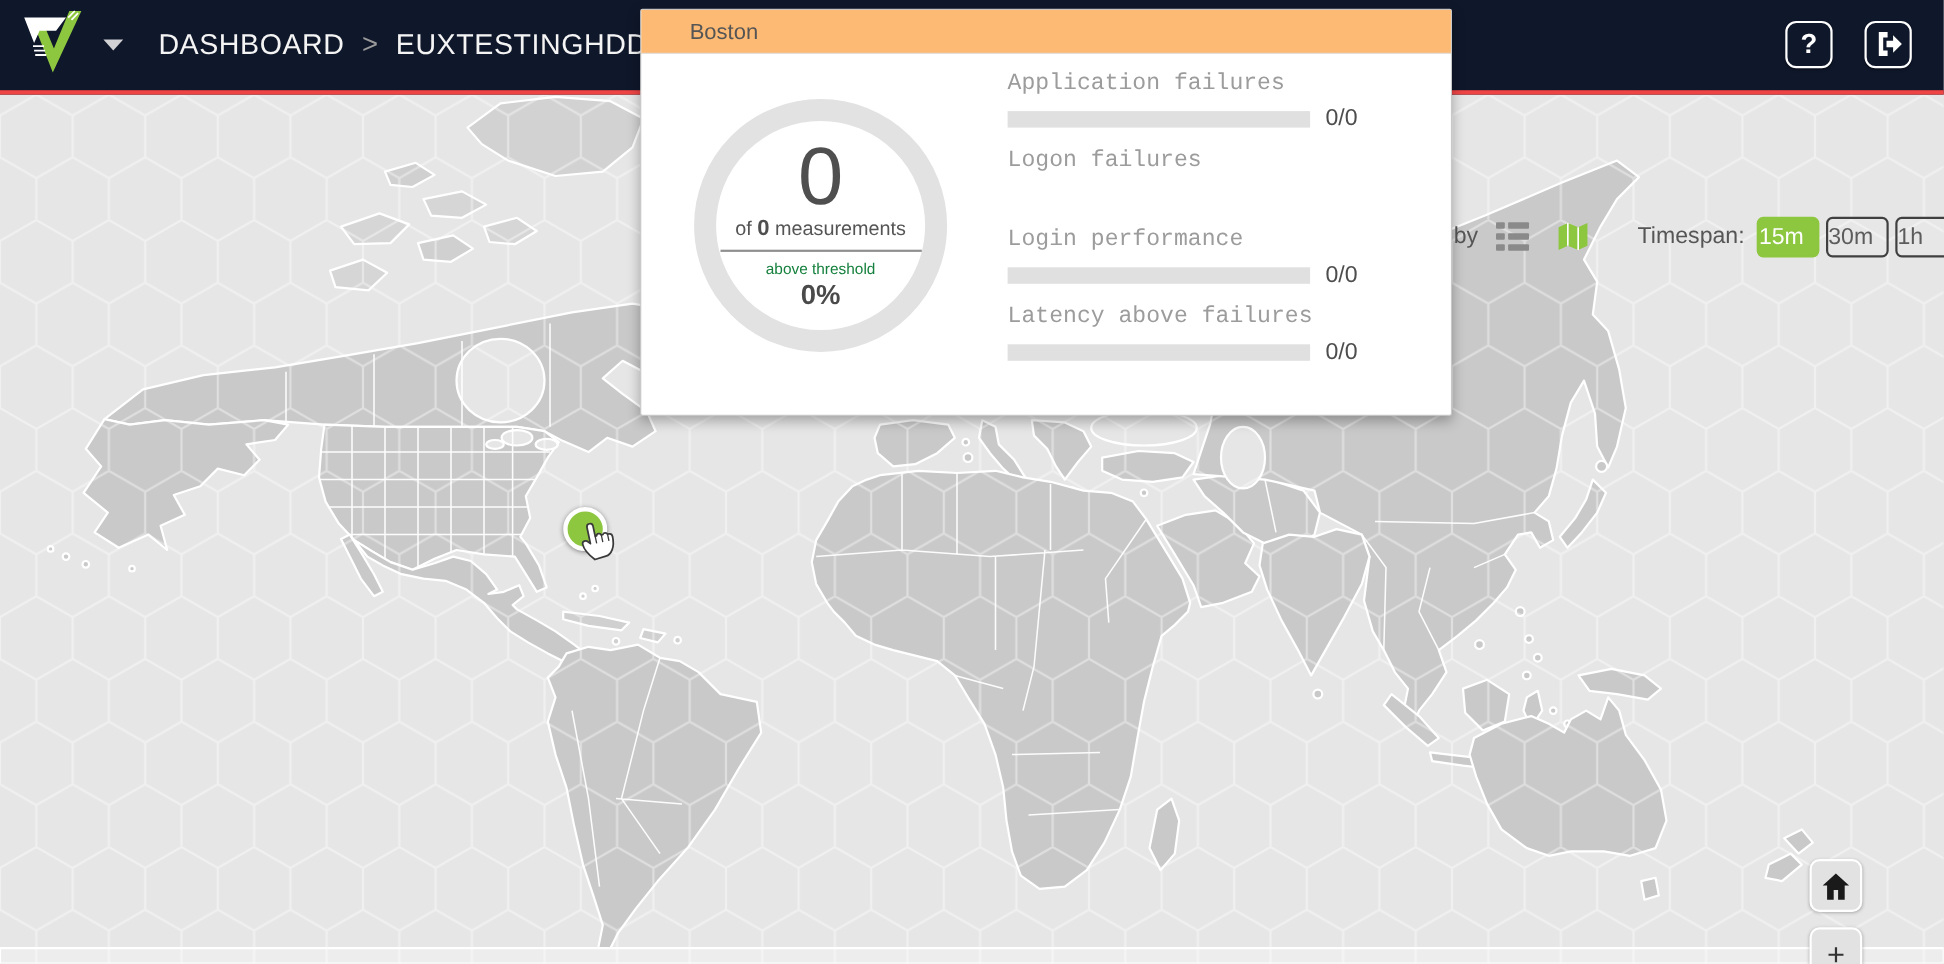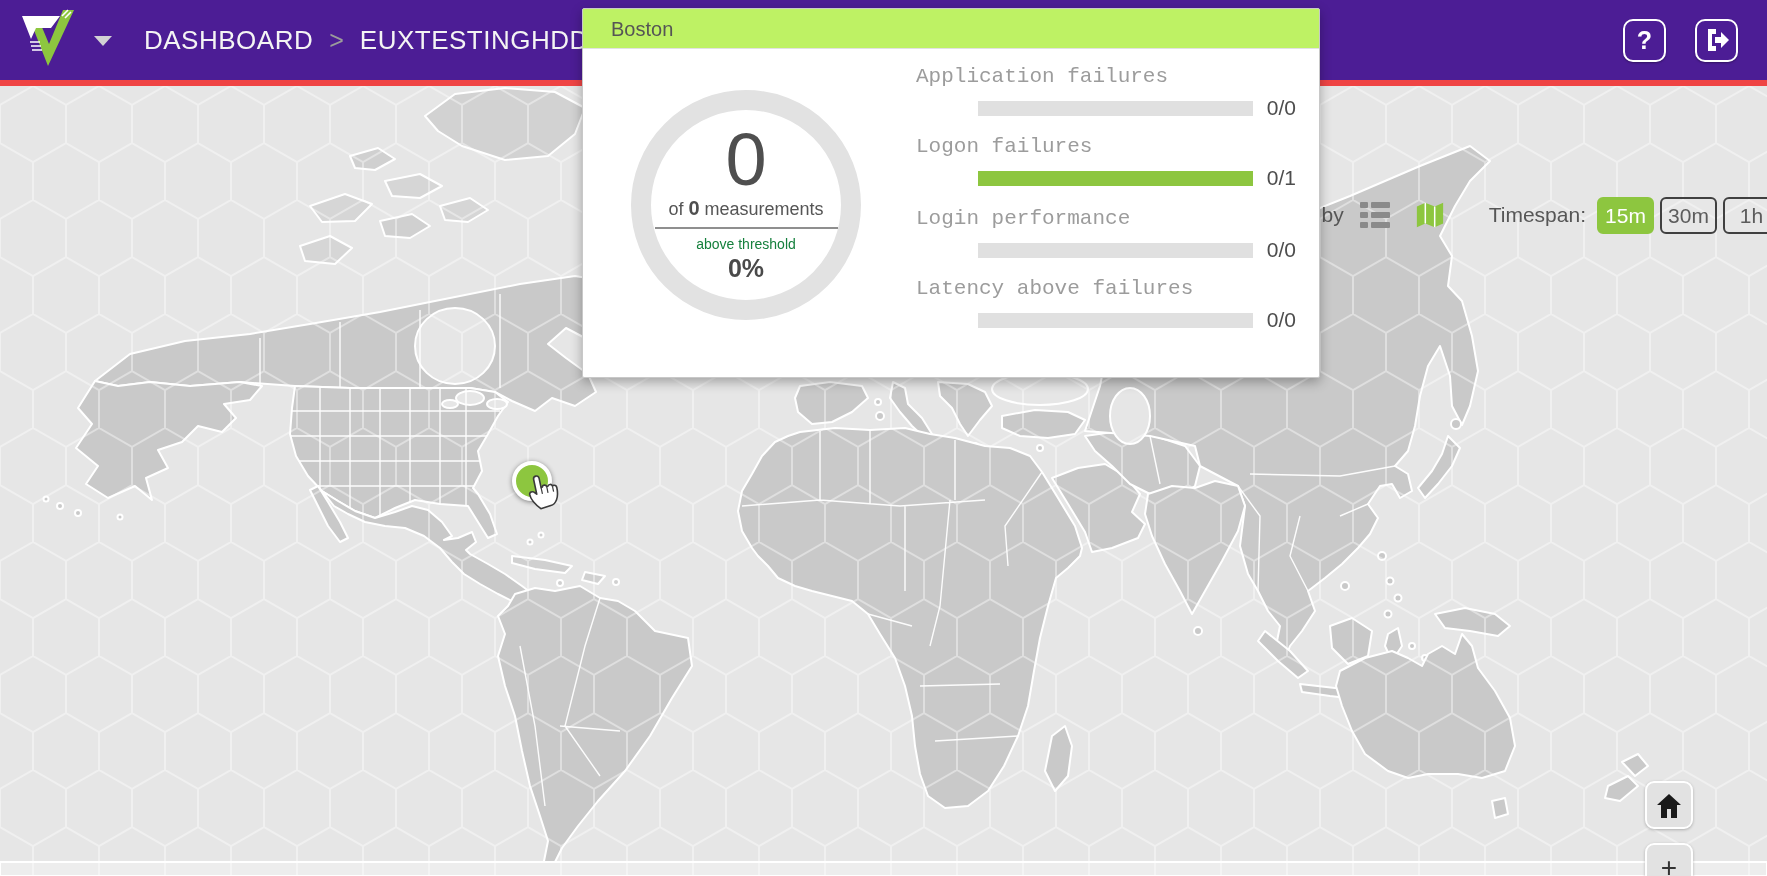--- a/index.html
+++ b/index.html
@@ -1,21 +1,21 @@
 <!DOCTYPE html>
 <html><head>
 <meta charset="utf-8">
 <style>
   * { margin:0; padding:0; box-sizing:border-box; }
   html,body { width:1767px; height:876px; overflow:hidden;
     font-family:"Liberation Sans", sans-serif; background:#e6e6e6; }
 
   
   .topbar { position:absolute; left:0; top:0; width:1767px; height:86px;
-    background:#4c1d95; border-bottom:6px solid #ef4444; z-index:20; }
+    background:#0f172a; border-bottom:4px solid #ef4444; z-index:20; }
   .logo { position:absolute; left:18px; top:8px; width:60px; height:64px; }
   .crumb-caret { position:absolute; left:94px; top:36px; width:0; height:0;
     border-left:9px solid transparent; border-right:9px solid transparent;
     border-top:10px solid #d2d2d4; cursor:pointer; }
   .breadcrumb { position:absolute; left:144px; top:0; height:80px;
     display:flex; align-items:center; }
   .crumb { color:#f4f4f4; font-size:26px; letter-spacing:0.5px; cursor:pointer; }
   .crumb-sep { color:#9b9b9b; font-size:25px; margin:0 16px; }
   .hdr-btn { position:absolute; top:19px; width:43px; height:43px;
     border:2px solid #fff; border-radius:10px; background:transparent;
@@ -29,21 +29,21 @@
   .map-wrap svg.world { position:absolute; left:0; top:0; }
 
   
   .toolbar { position:absolute; top:110px; left:0; width:1790px; height:38px;
     display:flex; align-items:center; justify-content:flex-end; z-index:5; }
   .viewby-label { font-size:21px; color:#565656; margin-right:15px; }
   .vicon { width:32px; height:30px; cursor:pointer; }
   .vicon + .vicon { margin-left:23px; }
   .ts-label { font-size:21px; color:#565656; margin-left:43px; margin-right:11px; }
   .ts-btn { width:57px; height:37px; border-radius:6px; margin-right:6px;
-    font-size:21px; text-align:center; line-height:34px; cursor:pointer;
+    font-size:21px; text-align:left; line-height:34px; cursor:pointer;
     border:2px solid #404040; color:#5c5c5c; background:rgba(255,255,255,0.05); }
   .ts-btn.selected { background:#8dc63f; border-color:#8dc63f; color:#fff; }
   .toolbar .pad-right { width:4px; }
 
   
   .marker { position:absolute; left:512px; top:375px; width:40px; height:40px;
     border-radius:50%; background:#8dc63f; border:4px solid #fff;
     box-shadow:0 1px 5px rgba(0,0,0,.45); cursor:pointer; z-index:6; }
   .cursor-hand { position:absolute; left:524px; top:383px; z-index:7;
     transform:rotate(-12deg); }
@@ -52,36 +52,36 @@
   .map-ctl { position:absolute; width:48px; border-radius:9px;
     background:#e2e2e2; border:2px solid #fff; box-shadow:0 1px 3px rgba(0,0,0,.25);
     text-align:center; cursor:pointer; z-index:6; color:#333; }
   .ctl-home { left:1645px; top:695px; height:48px; padding-top:10px; }
   .ctl-zoomin { left:1645px; top:757px; height:50px; font-size:28px; line-height:46px; }
 
   
   .popup { position:absolute; left:582px; top:8px; width:738px; height:370px;
     background:#fff; border:1px solid #c8c8c8; border-radius:2px;
     box-shadow:0 4px 12px rgba(0,0,0,.3); z-index:30; }
-  .popup-hd { height:40px; background:#bef264; border-bottom:1px solid #e2e2e2;
-    line-height:40px; padding-left:28px; font-size:20px; color:#555; }
+  .popup-hd { height:40px; background:#fdba74; border-bottom:1px solid #e2e2e2;
+    line-height:40px; padding-left:44px; font-size:20px; color:#555; }
   .gauge { position:absolute; left:48px; top:81px; width:230px; height:230px;
     border:20px solid #e2e2e2; border-radius:50%; background:#fff;
     display:flex; flex-direction:column; align-items:center; justify-content:center; }
   .gauge-big { font-size:74px; color:#4f4f4f; font-weight:500; line-height:1;
     margin-top:-4px; }
   .gauge-line1 { font-size:18px; color:#555; margin-top:0; }
   .gauge-line1 b { font-size:20px; color:#4f4f4f; }
   .gauge-div { width:183px; height:0; border-top:2px solid #8f8f8f; margin:7px 0; }
   .gauge-line2 { font-size:14px; color:#15803d; }
   .gauge-pct { font-size:25px; font-weight:bold; color:#4a4a4a; margin-top:2px; }
 
   .metric { position:absolute; left:333px; width:380px; }
   .metric .mlabel { font-size:21px; color:#9c9c9c;font-family:Liberation Mono, monospace; }
-  .metric .brow { display:flex; align-items:center; margin-top:8px;justify-content:flex-end; }
+  .metric .brow { display:flex; align-items:center; margin-top:8px; }
   .metric .track { width:275px; height:15px; background:#e0e0e0; }
   .metric .fill { height:15px; background:#8dc63f; }
   .metric .mval { font-size:21px; color:#4d4d4d; margin-left:14px; }
   .m0 { top:56px; } .m1 { top:126px; } .m2 { top:198px; } .m3 { top:268px; }
 </style>
 </head>
 <body>
 
 <div class="map-wrap">
   <svg class="world" width="1767" height="790" viewBox="0 0 1767 790">
@@ -277,26 +277,20 @@
     <div class="mlabel">Application failures</div>
     <div class="brow">
       <div class="track">
           <div class="fill" style="width: 0%;"></div>
         </div>
       <div class="mval">0/0</div>
     </div>
   </div>
   <div class="metric m1">
     <div class="mlabel">Logon failures</div>
-    <div class="brow">
-      <div class="track">
-          <div class="fill" style="width: 100%;"></div>
-        </div>
-      <div class="mval">0/1</div>
-    </div>
   </div>
   <div class="metric m2">
     <div class="mlabel">Login performance</div>
     <div class="brow">
       <div class="track">
           <div class="fill" style="width: 0%;"></div>
         </div>
       <div class="mval">0/0</div>
     </div>
   </div>

